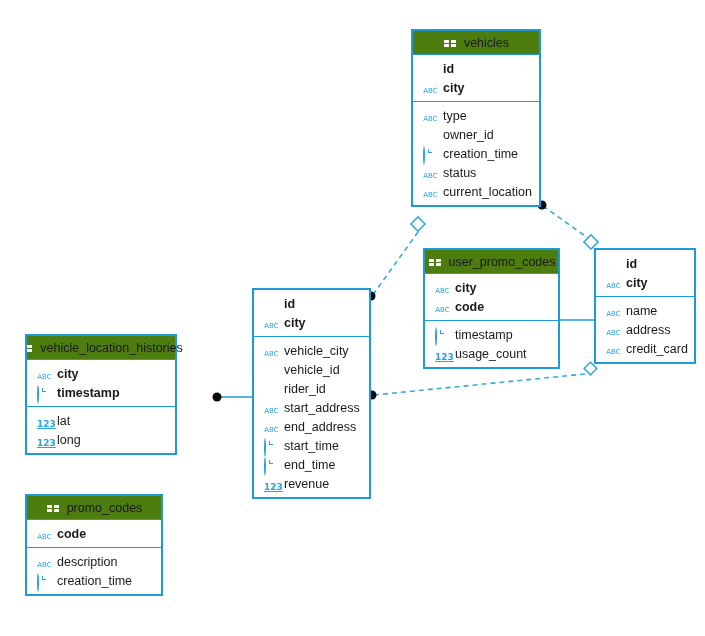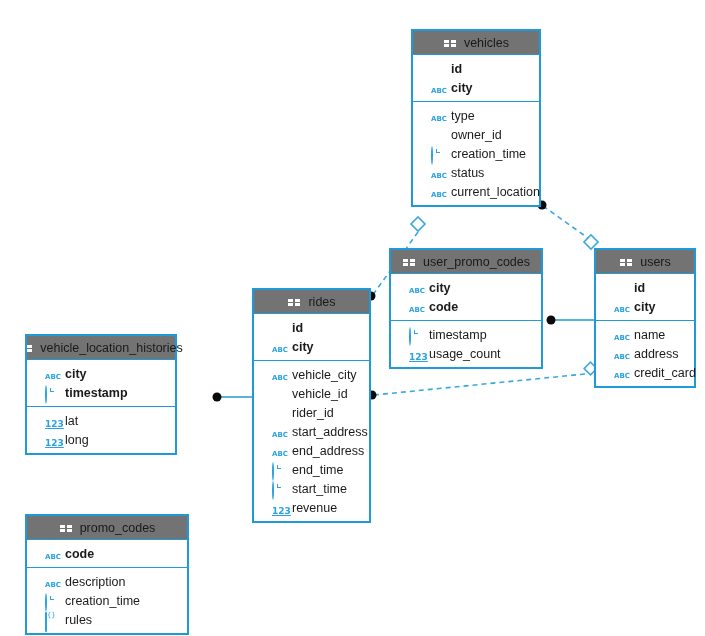--- a/index.html
+++ b/index.html
@@ -36,31 +36,31 @@
     border: 2px solid #1f9ad6;
     z-index: 2;
   }
   .entity-header {
     box-sizing: border-box;
     height: 24px;
     display: flex;
     align-items: center;
     justify-content: center;
     gap: 6px;
-    background: #737373;
+    background: #4d7c0f;
     border-bottom: 1px solid #1f9ad6;
     padding: 0 20px;
   }
   .entity-title {
     font-size: 12.5px;
     color: #1a1a1a;
     white-space: nowrap;
   }
   .section {
-    padding: 4px 0 4px 12px;
+    padding: 4px 0 4px 4px;
   }
   .section.keys {
     border-bottom: 1px solid #1f9ad6;
   }
   .field {
     display: flex;
     align-items: center;
     gap: 5px;
     height: 19px;
     padding: 0 6px;
@@ -118,21 +118,21 @@
     content: "";
     position: absolute;
     left: 1.5px; top: 7px;
     width: 7px; height: 4px;
     border-radius: 3px 3px 0 0;
     background: #ffffff;
   }
   
   .icon-abc {
     font-size: 7px;
-    font-weight: bold;
+    font-weight: normal;
     color: #2aa3e0;
     letter-spacing: 0px;
     font-family: "DejaVu Sans", sans-serif;
     display: inline-block;
     width: 15px;
     text-align: center;
     position: relative;
     top: -1px;
   }
   
@@ -256,21 +256,21 @@
           <div class="field">
             <span class="ticon"><span class="icon-abc">ABC</span></span>
             <span class="field-label">status</span>
           </div>
           <div class="field">
             <span class="ticon"><span class="icon-abc">ABC</span></span>
             <span class="field-label">current_location</span>
           </div>
         </div>
       </div>
-      <div class="entity" style="left: 389px; top: 248px; width: 154px;">
+      <div class="entity" style="left: 423px; top: 248px; width: 137px;">
         <div class="entity-header">
           <span class="ticon"><span class="icon-table"></span></span>
           <span class="entity-title">user_promo_codes</span>
         </div>
         <div class="section keys">
           <div class="field key">
             <span class="ticon"><span class="icon-abc">ABC</span></span>
             <span class="field-label">city</span>
           </div>
           <div class="field key">
@@ -283,24 +283,20 @@
             <span class="ticon"><span class="icon-clock"></span></span>
             <span class="field-label">timestamp</span>
           </div>
           <div class="field">
             <span class="ticon"><span class="icon-123">123</span></span>
             <span class="field-label">usage_count</span>
           </div>
         </div>
       </div>
       <div class="entity" style="left: 594px; top: 248px; width: 102px;">
-        <div class="entity-header">
-          <span class="ticon"><span class="icon-table"></span></span>
-          <span class="entity-title">users</span>
-        </div>
         <div class="section keys">
           <div class="field key">
             <span class="ticon"><span class="icon-person"></span></span>
             <span class="field-label">id</span>
           </div>
           <div class="field key">
             <span class="ticon"><span class="icon-abc">ABC</span></span>
             <span class="field-label">city</span>
           </div>
         </div>
@@ -313,24 +309,20 @@
             <span class="ticon"><span class="icon-abc">ABC</span></span>
             <span class="field-label">address</span>
           </div>
           <div class="field">
             <span class="ticon"><span class="icon-abc">ABC</span></span>
             <span class="field-label">credit_card</span>
           </div>
         </div>
       </div>
       <div class="entity" style="left: 252px; top: 288px; width: 119px;">
-        <div class="entity-header">
-          <span class="ticon"><span class="icon-table"></span></span>
-          <span class="entity-title">rides</span>
-        </div>
         <div class="section keys">
           <div class="field key">
             <span class="ticon"><span class="icon-person"></span></span>
             <span class="field-label">id</span>
           </div>
           <div class="field key">
             <span class="ticon"><span class="icon-abc">ABC</span></span>
             <span class="field-label">city</span>
           </div>
         </div>
@@ -350,25 +342,25 @@
           <div class="field">
             <span class="ticon"><span class="icon-abc">ABC</span></span>
             <span class="field-label">start_address</span>
           </div>
           <div class="field">
             <span class="ticon"><span class="icon-abc">ABC</span></span>
             <span class="field-label">end_address</span>
           </div>
           <div class="field">
             <span class="ticon"><span class="icon-clock"></span></span>
+            <span class="field-label">start_time</span>
+          </div>
+          <div class="field">
+            <span class="ticon"><span class="icon-clock"></span></span>
             <span class="field-label">end_time</span>
-          </div>
-          <div class="field">
-            <span class="ticon"><span class="icon-clock"></span></span>
-            <span class="field-label">start_time</span>
           </div>
           <div class="field">
             <span class="ticon"><span class="icon-123">123</span></span>
             <span class="field-label">revenue</span>
           </div>
         </div>
       </div>
       <div class="entity" style="left: 25px; top: 334px; width: 152px;">
         <div class="entity-header">
           <span class="ticon"><span class="icon-table"></span></span>
@@ -388,41 +380,37 @@
           <div class="field">
             <span class="ticon"><span class="icon-123">123</span></span>
             <span class="field-label">lat</span>
           </div>
           <div class="field">
             <span class="ticon"><span class="icon-123">123</span></span>
             <span class="field-label">long</span>
           </div>
         </div>
       </div>
-      <div class="entity" style="left: 25px; top: 494px; width: 164px; margin-top: 20px;">
+      <div class="entity" style="left: 25px; top: 494px; width: 138px;">
         <div class="entity-header">
           <span class="ticon"><span class="icon-table"></span></span>
           <span class="entity-title">promo_codes</span>
         </div>
         <div class="section keys">
           <div class="field key">
             <span class="ticon"><span class="icon-abc">ABC</span></span>
             <span class="field-label">code</span>
           </div>
         </div>
         <div class="section cols">
           <div class="field">
             <span class="ticon"><span class="icon-abc">ABC</span></span>
             <span class="field-label">description</span>
           </div>
           <div class="field">
             <span class="ticon"><span class="icon-clock"></span></span>
             <span class="field-label">creation_time</span>
           </div>
-          <div class="field">
-            <span class="ticon"><span class="icon-json"></span></span>
-            <span class="field-label">rules</span>
-          </div>
         </div>
       </div>
     </div>
 
 </div>
 
 </body></html>

